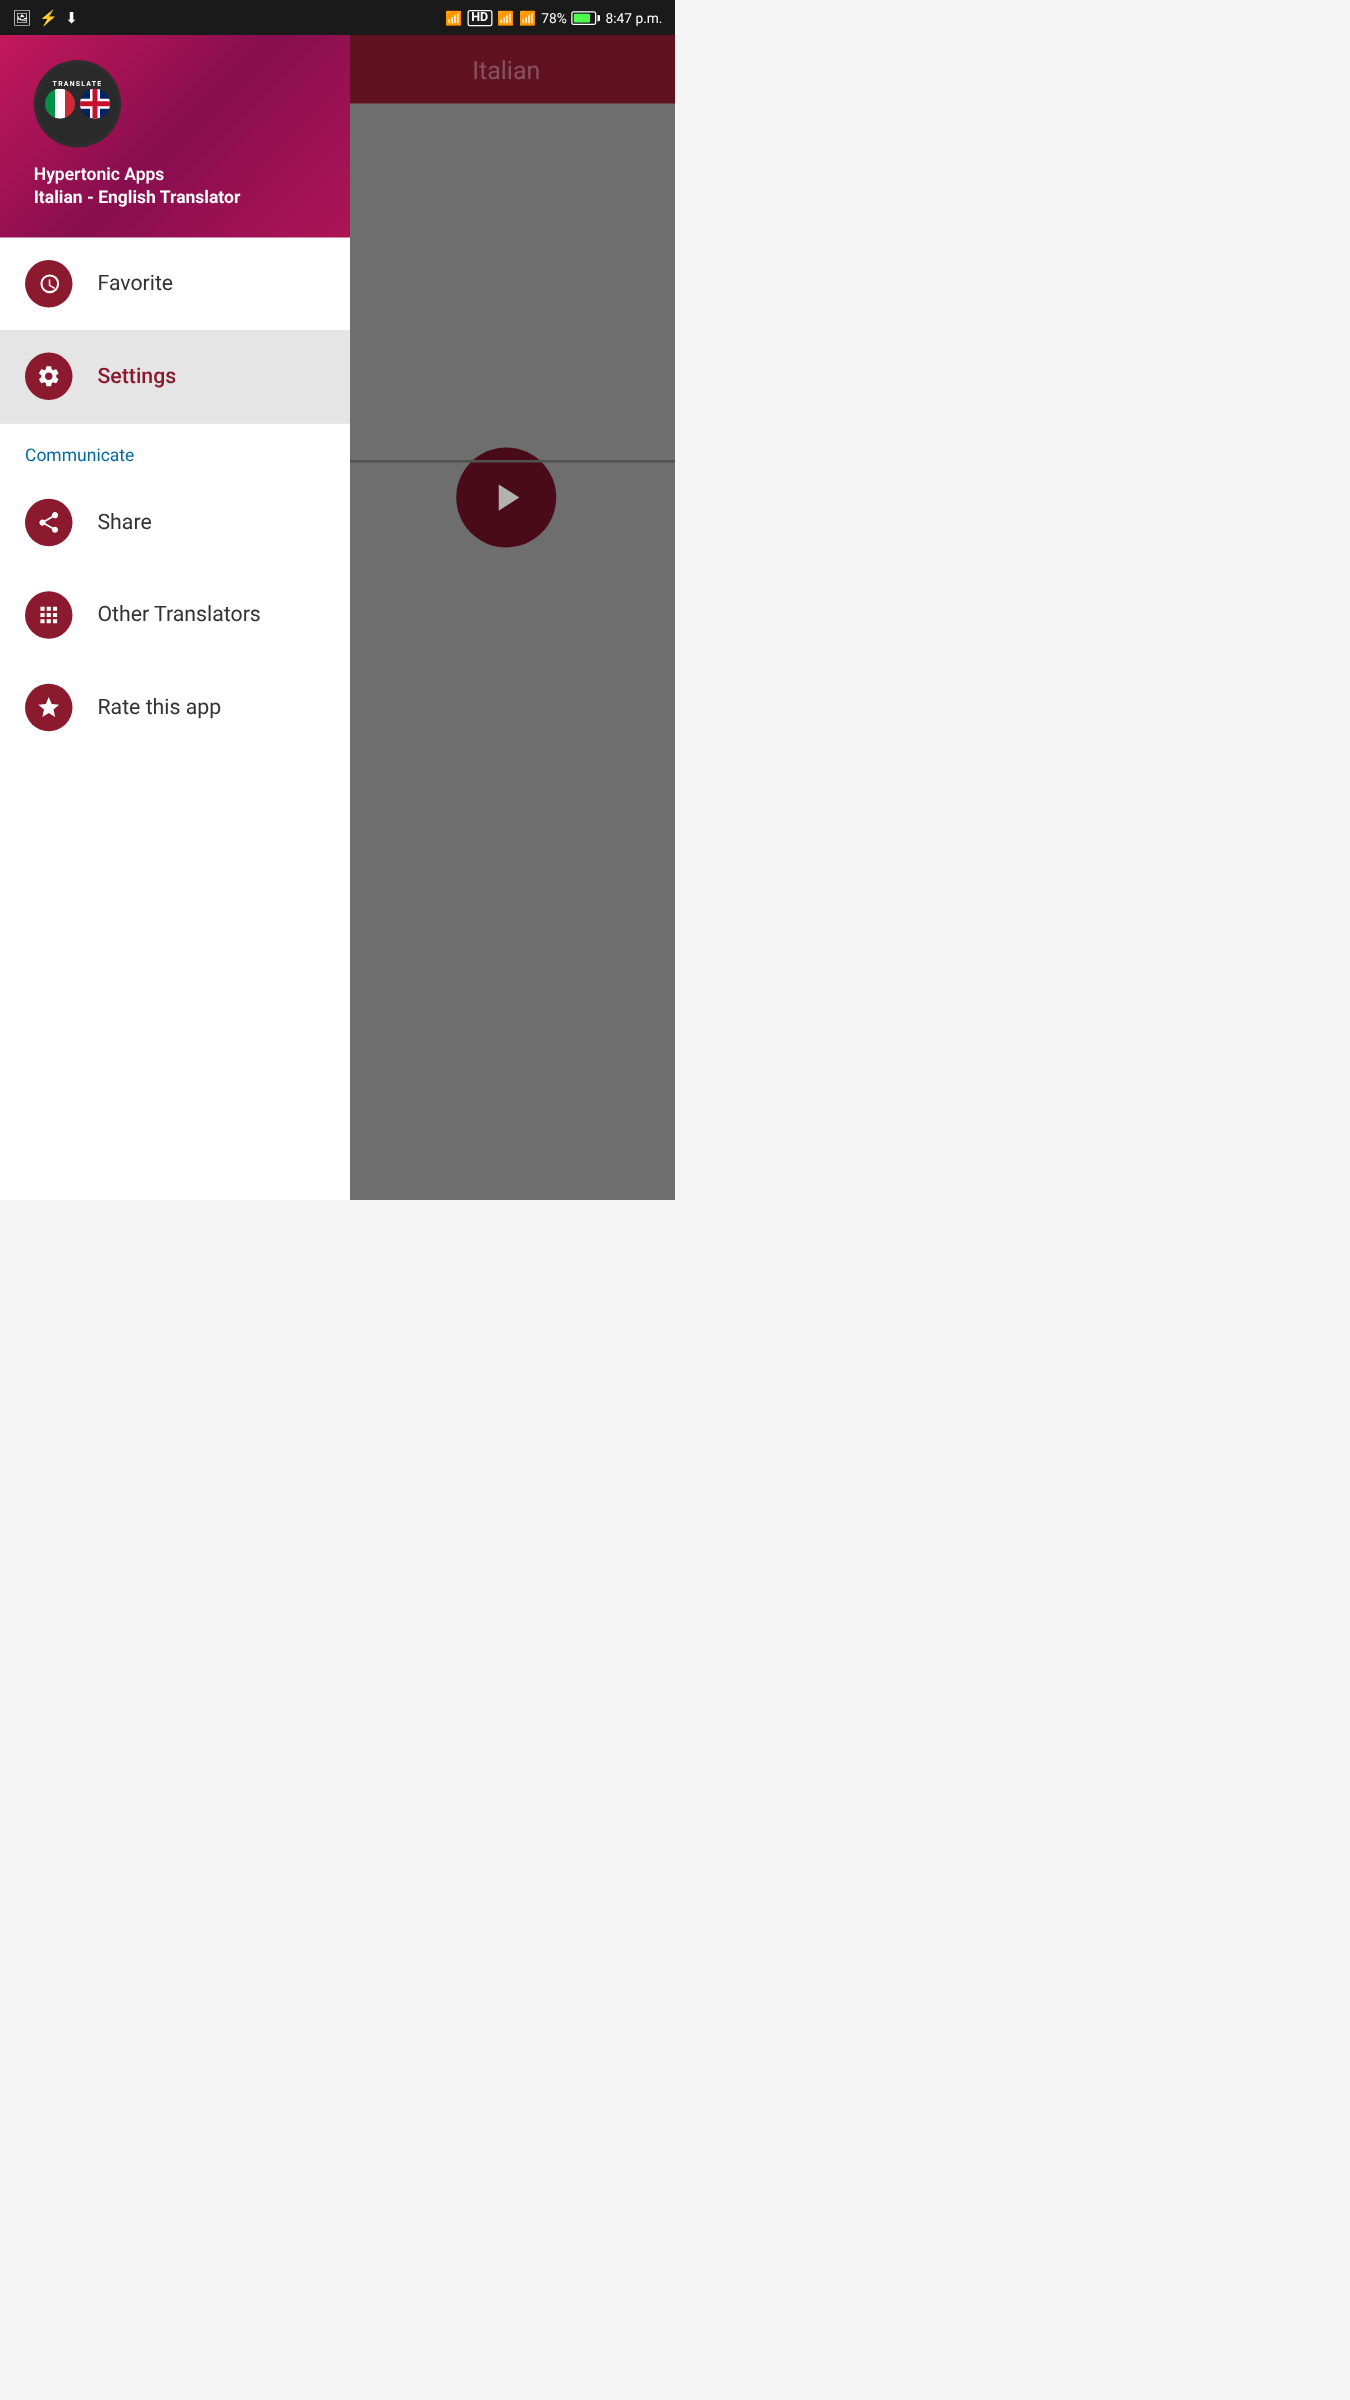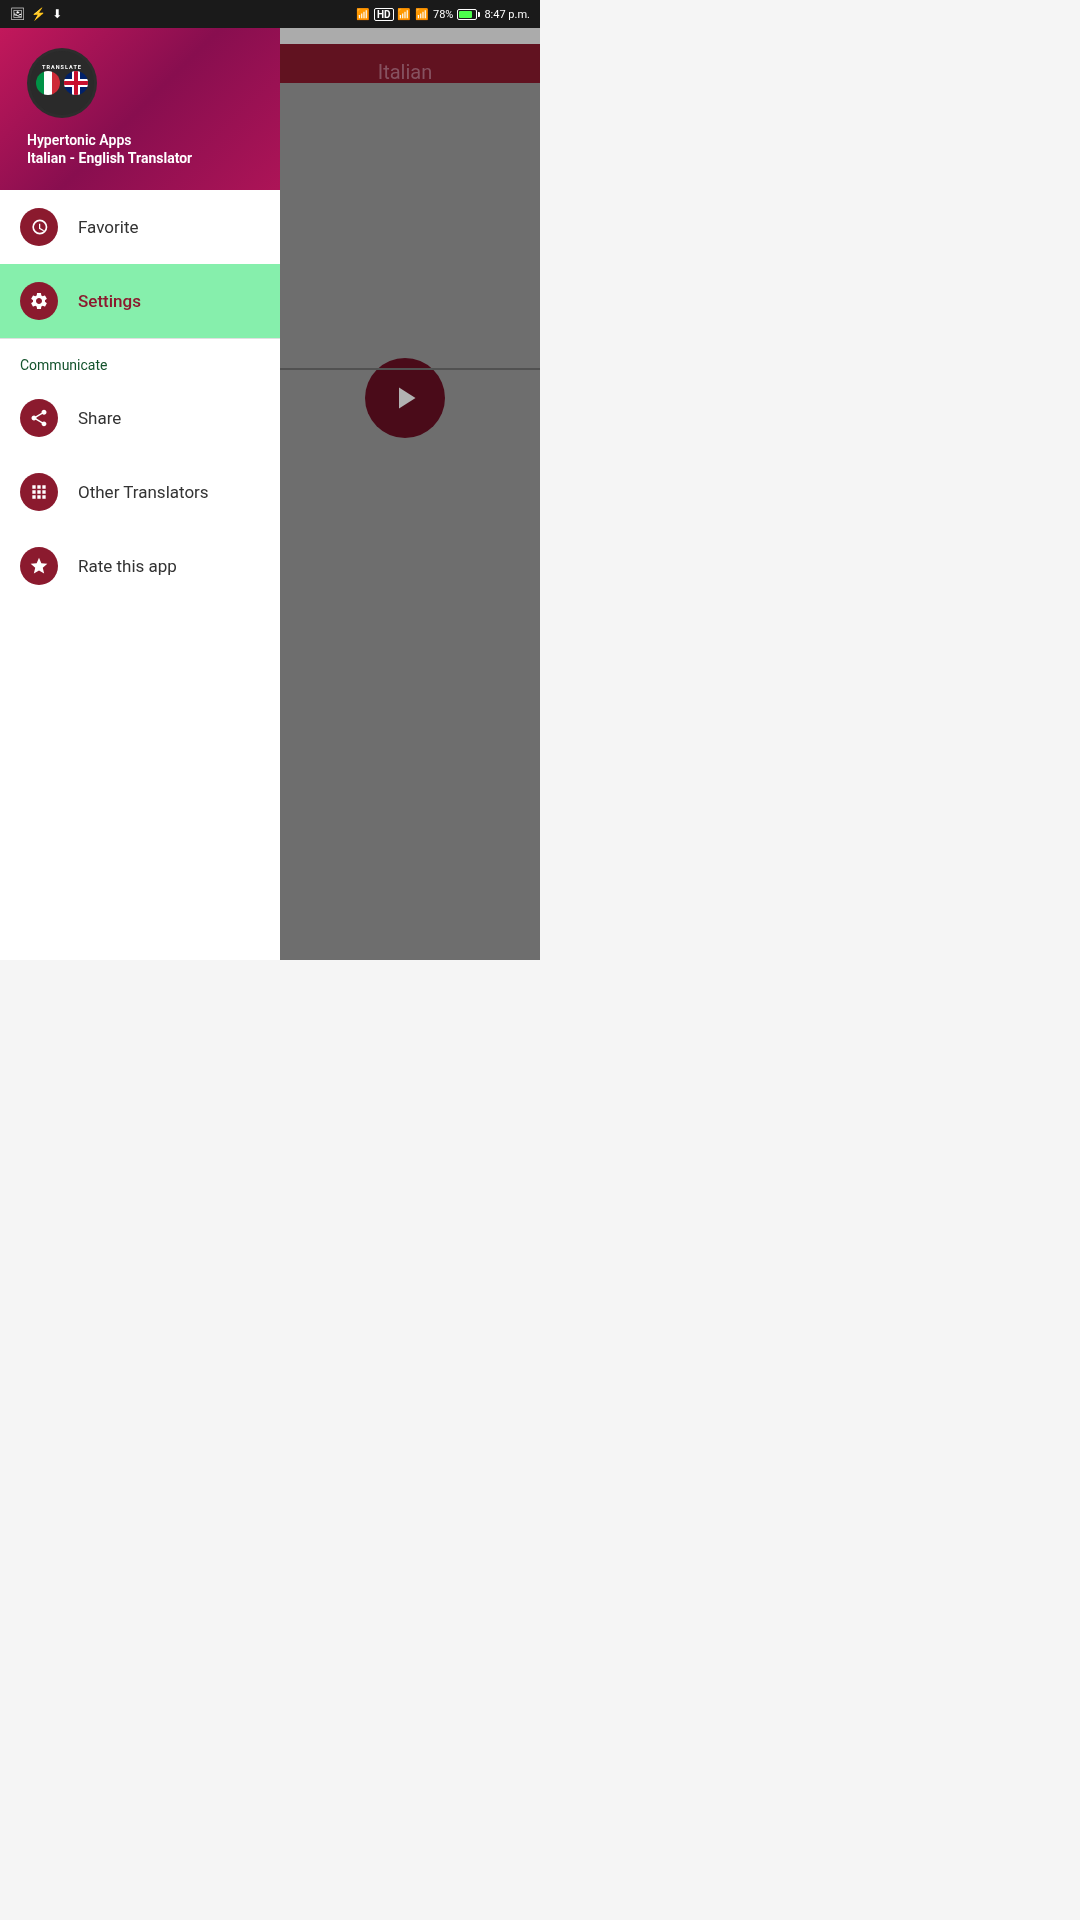--- a/index.html
+++ b/index.html
@@ -92,21 +92,20 @@
     .right-panel-header {
       position: absolute;
       top: 0;
       right: 0;
       width: 270px;
       height: 55px;
       background: #8b1a2e;
       display: flex;
       align-items: center;
       justify-content: center;
-      margin-top: 16px;
     }
     .right-panel-title {
       color: #c0768a;
       font-size: 20px;
       font-weight: 400;
     }
 
     
     .right-gray-area {
       position: absolute;
@@ -214,21 +213,21 @@
 
     .menu-item {
       display: flex;
       align-items: center;
       gap: 20px;
       padding: 18px 20px;
       cursor: pointer;
       border-bottom: none;
     }
     .menu-item.active {
-      background: #86efac;
+      background: #e5e5e5;
     }
 
     .menu-icon-circle {
       width: 38px;
       height: 38px;
       border-radius: 50%;
       background: #8b1a2e;
       display: flex;
       align-items: center;
       justify-content: center;
@@ -247,21 +246,21 @@
     }
     .menu-label.active {
       color: #8b1a2e;
       font-weight: 500;
     }
 
     
     .section-header {
       padding: 18px 20px 8px;
       font-size: 14px;
-      color: #14532d;
+      color: #0369a1;
       font-weight: 400;
       border-top: 1px solid #e0e0e0;
     }
 
     
     .bottom-right-area {
       position: absolute;
       bottom: 0;
       right: 0;
       width: 270px;

